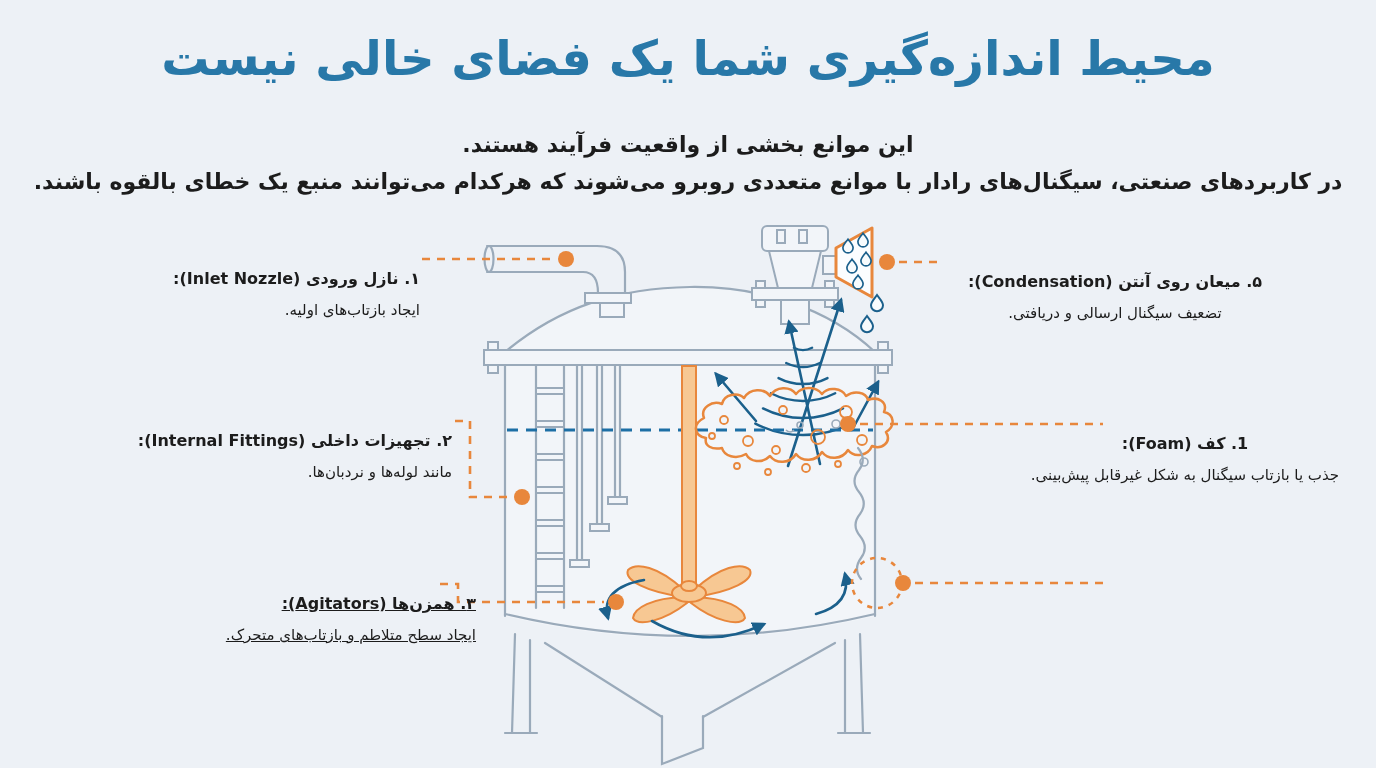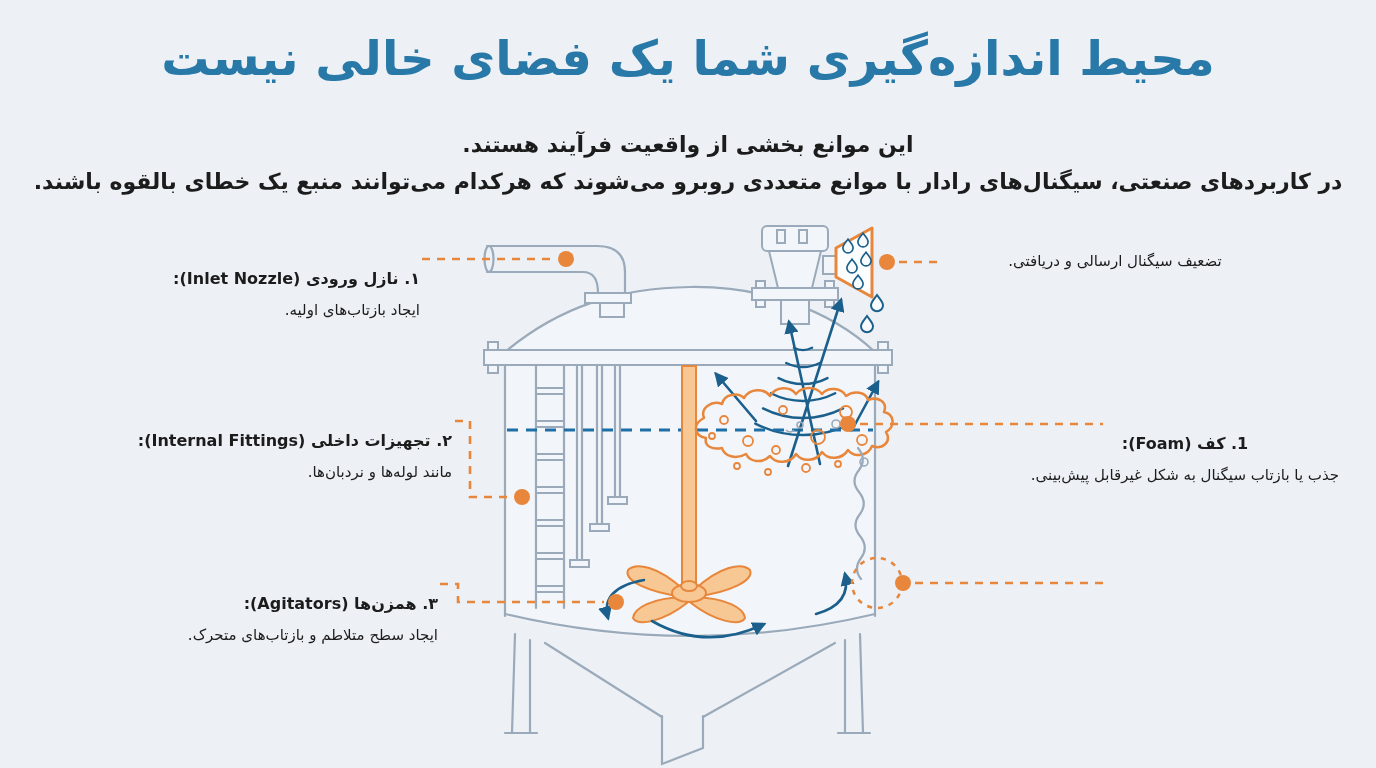--- a/index.html
+++ b/index.html
@@ -20,21 +20,21 @@
 
   .callout{position:absolute;color:var(--ink);}
   .co-head,.co-head2{font-size:16px;font-weight:bold;line-height:32px;white-space:nowrap;margin-top:20px;}
   .co-desc{font-size:15px;font-weight:normal;line-height:31px;}
   .align-right{text-align:right;}
   .align-center{text-align:center;}
   .align-center .co-head,.align-center .co-head2{white-space:normal;}
 
   .c1{top:243px;right:956px;width:340px;}
   .c2{top:405px;right:924px;width:430px;}
-  .c3{top:568px;right:938px;width:320px;}
+  .c3{top:568px;right:900px;width:320px;text-decoration:underline;}
   .c5{top:246px;left:945px;width:340px;}
   .c4{top:408px;left:1020px;width:330px;}
   .c6{top:567px;left:1025px;width:340px;}
 
   
   .gline{stroke:var(--tank);stroke-width:2.2;fill:none;stroke-linecap:round;}
   .grayf{stroke:var(--tank);stroke-width:2;fill:var(--metal);}
   .fillonly{fill:var(--metal);stroke:none;}
   .wave{stroke:var(--teal);stroke-width:2.4;fill:none;stroke-linecap:round;}
   .arrow{stroke:var(--teal);stroke-width:2.6;fill:none;stroke-linecap:round;}
@@ -238,17 +238,18 @@
     <div class="co-head">۳. همزن‌ها (Agitators):</div>
     <div class="co-desc">ایجاد سطح متلاطم و بازتاب‌های متحرک.</div>
   </div>
 
   <div class="callout c4 align-center">
     <div class="co-head">1. کف (Foam):</div>
     <div class="co-desc">جذب یا بازتاب سیگنال به شکل غیرقابل پیش‌بینی.</div>
   </div>
 
   <div class="callout c5 align-center">
+    <div class="co-head">۵. میعان روی آنتن (Condensation):</div>
     <div class="co-desc">تضعیف سیگنال ارسالی و دریافتی.</div>
   </div>
 
 
 </div>
 
 </body></html>

